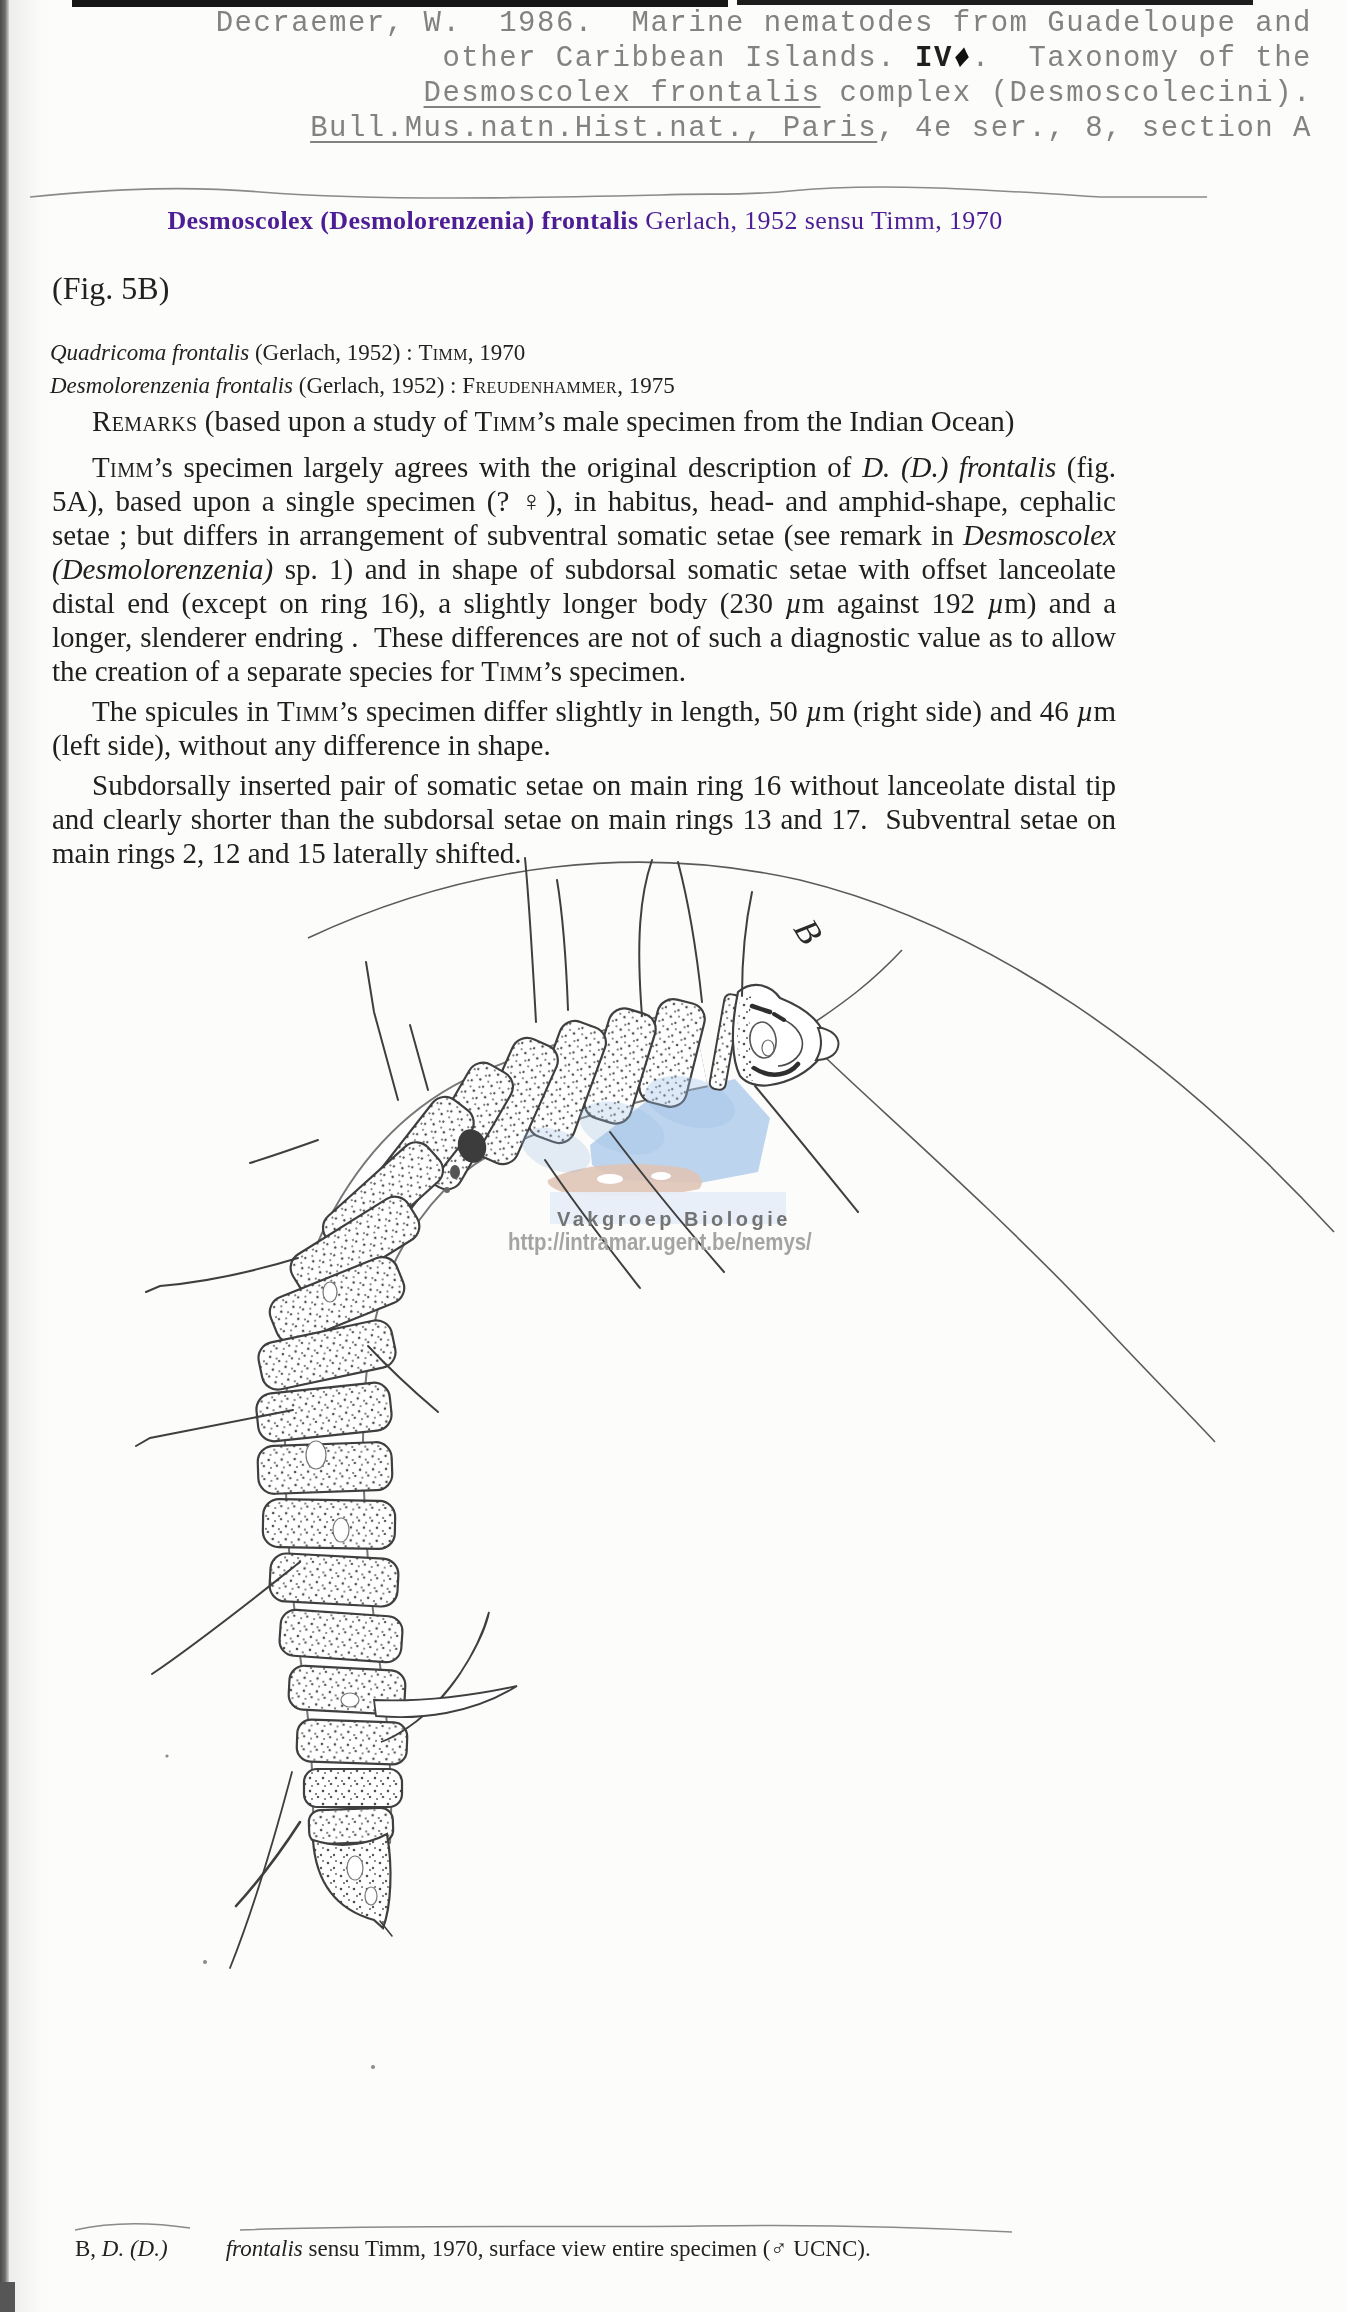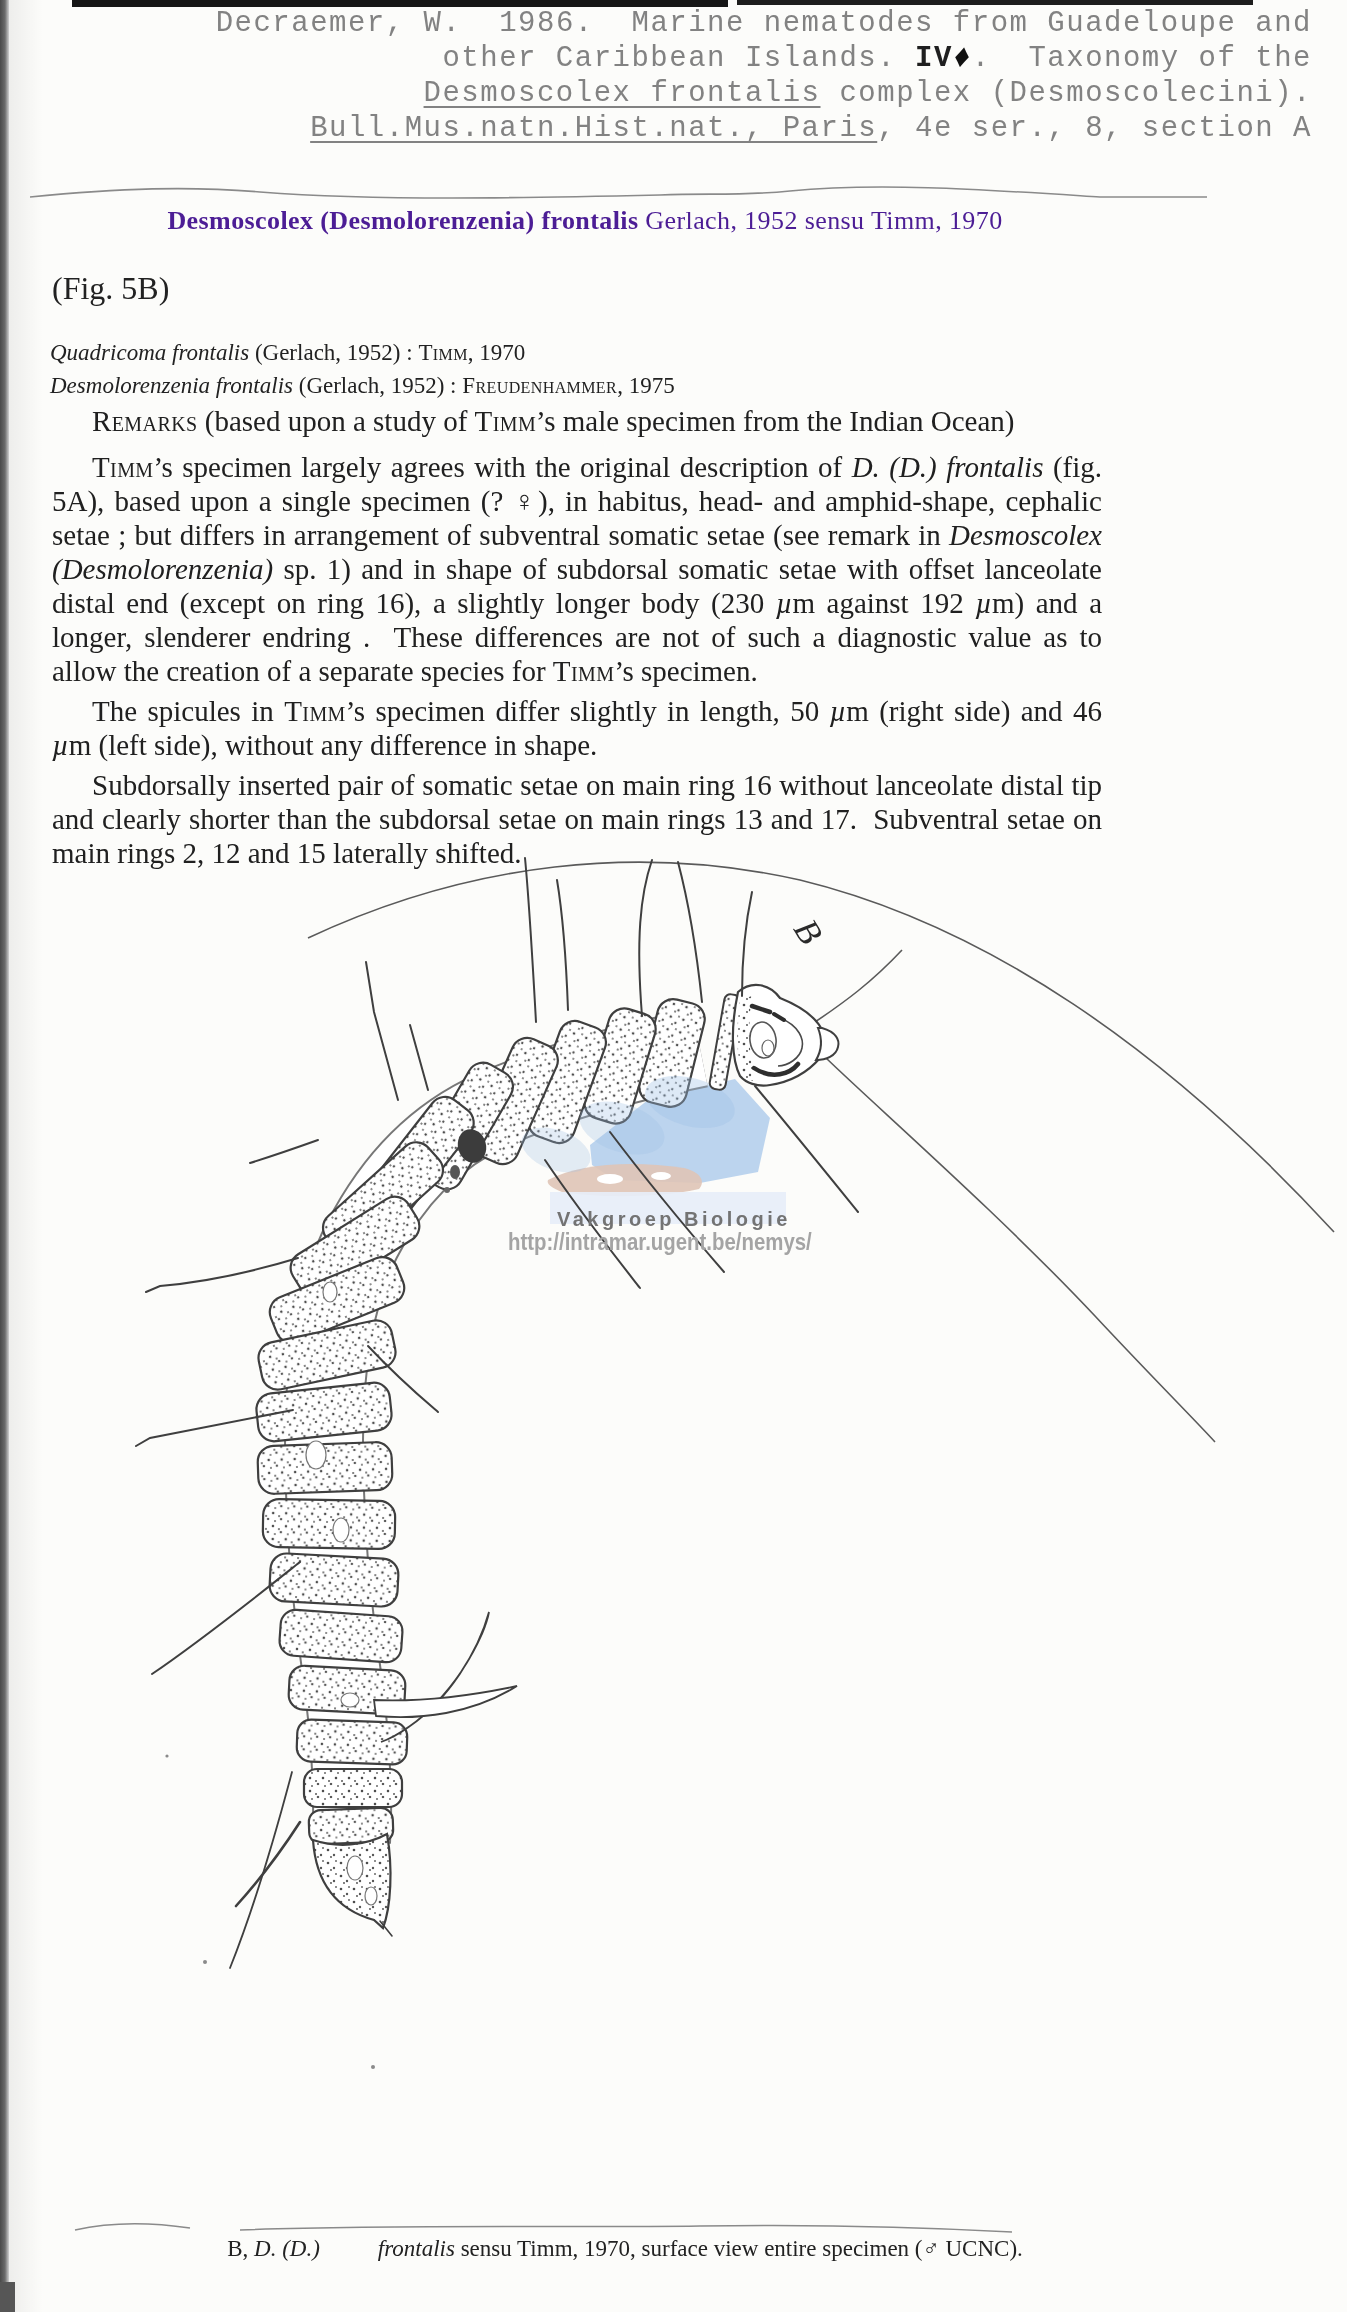--- a/index.html
+++ b/index.html
@@ -52,21 +52,21 @@
   .synonymy{
     position:absolute;left:50px;top:336px;width:1070px;
     font-size:23px;line-height:33px;color:#222;z-index:2;
   }
   .remarks{
     position:absolute;left:52px;top:404px;width:1066px;
     font-size:29px;line-height:34px;color:#202020;z-index:2;
     text-align:justify;
   }
   .remarks .heading{margin:0 0 12px 0;text-indent:40px;text-align:left;}
-  .remarks p{margin:0 16px 6px 0;text-indent:40px;}
+  .remarks p{margin:0 2px 6px 0;text-indent:40px;}
   .scaps{font-variant:small-caps;letter-spacing:.4px;}
 
   
   .figure-svg{position:absolute;left:0;top:0;z-index:1;pointer-events:none;}
   .fig-label-b{
     position:absolute;left:797px;top:912px;z-index:2;
     font-size:35px;font-style:italic;color:#2a2a2a;
     transform:rotate(58deg);
   }
   .wm-org{
@@ -77,21 +77,21 @@
   .wm-url{
     position:absolute;left:508px;top:1228px;z-index:2;
     font-family:"Liberation Sans","DejaVu Sans",sans-serif;
     font-size:24px;font-weight:bold;letter-spacing:0;
     transform:scaleX(.85);transform-origin:left top;
   }
 
   
   .caption{
     position:absolute;left:75px;top:2236px;width:1100px;
-    font-size:23px;color:#222;z-index:2;white-space:nowrap;text-align:center;
+    font-size:23px;color:#222;z-index:2;white-space:nowrap;
   }
   .caption .cap-right{margin-left:58px;}
 </style>
 </head>
 <body>
 
 <div class="scan-edge-left"></div>
 <div class="gutter-shade"></div>
 <div class="top-bar-a"></div>
 <div class="top-bar-b"></div>

